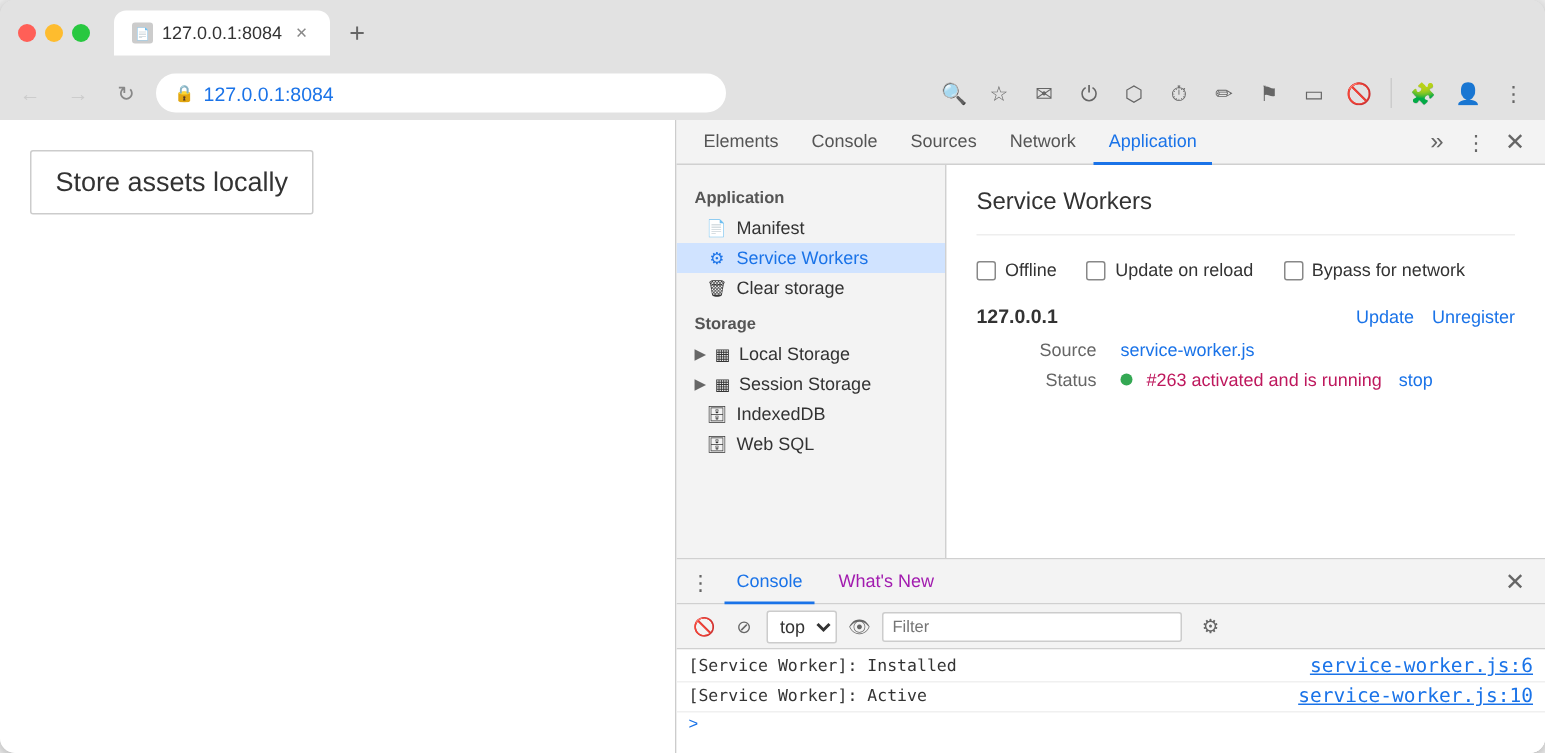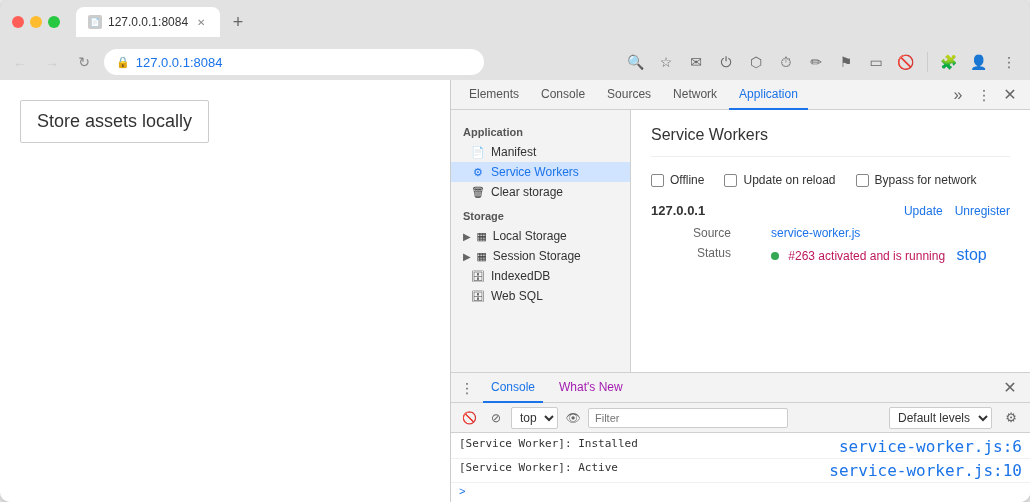--- a/index.html
+++ b/index.html
@@ -76,45 +76,45 @@
     .sw-panel { flex: 1; background: #fff; overflow-y: auto; padding: 16px 20px; }
     .sw-title { font-size: 16px; font-weight: 400; color: #333; margin-bottom: 16px; border-bottom: 1px solid #eee; padding-bottom: 12px; }
     .sw-options { display: flex; align-items: center; gap: 20px; margin-bottom: 16px; }
     .sw-checkbox-group { display: flex; align-items: center; gap: 6px; font-size: 12px; color: #333; text-align: center; }
     .sw-checkbox { width: 13px; height: 13px; border: 1px solid #888; border-radius: 2px; background: #fff; }
     .sw-entry { margin-bottom: 12px; }
     .sw-entry-header { display: flex; align-items: center; justify-content: space-between; margin-bottom: 8px; }
     .sw-origin { font-size: 13px; font-weight: 600; color: #333; }
     .sw-entry-actions { display: flex; gap: 12px; }
     .sw-link { font-size: 12px; color: #1a73e8; cursor: pointer; text-decoration: none; }
-    .sw-detail-row { display: flex; align-items: flex-start; margin-bottom: 6px; gap: 24px; }
+    .sw-detail-row { display: flex; align-items: flex-end; margin-bottom: 6px; }
     .sw-detail-label { font-size: 12px; color: #666; width: 80px; text-align: right; margin-right: 16px; }
     .sw-detail-value { font-size: 12px; color: #333; }
     .sw-detail-value a { color: #1a73e8; text-decoration: none; cursor: pointer; }
     .sw-status-dot { width: 8px; height: 8px; border-radius: 50%; background: #34a853; display: inline-block; margin-right: 6px; }
     .sw-status-text { font-size: 12px; color: #be185d; }
-    .sw-stop-link { font-size: 16px; color: #1a73e8; cursor: pointer; margin-left: 8px; }
+    .sw-stop-link { font-size: 12px; color: #1a73e8; cursor: pointer; margin-left: 8px; }
 
     
     .console-panel { height: 130px; border-top: 1px solid #d0d0d0; display: flex; flex-direction: column; background: #fff; flex-shrink: 0; }
     .console-toolbar { height: 30px; background: #f3f3f3; border-bottom: 1px solid #d0d0d0; display: flex; align-items: center; padding: 0 8px; gap: 8px; flex-shrink: 0; }
     .console-tab { padding: 0 8px; height: 30px; display: flex; align-items: center; font-size: 12px; color: #a21caf; cursor: pointer; border-bottom: 2px solid transparent; }
     .console-tab.active { color: #1a73e8; border-bottom: 2px solid #1a73e8; }
     .console-tab-icon { width: 16px; height: 16px; display: flex; align-items: center; justify-content: center; color: #666; font-size: 14px; cursor: pointer; }
     .console-close { margin-left: auto; width: 24px; height: 24px; display: flex; align-items: center; justify-content: center; color: #666; cursor: pointer; font-size: 16px; }
     .console-controls { height: 30px; background: #f3f3f3; border-bottom: 1px solid #d0d0d0; display: flex; align-items: center; padding: 0 8px; gap: 4px; flex-shrink: 0; }
     .console-ctrl-btn { width: 22px; height: 22px; display: flex; align-items: center; justify-content: center; color: #666; font-size: 12px; cursor: pointer; }
     .console-context-select { font-size: 12px; color: #333; border: 1px solid #ccc; border-radius: 2px; padding: 2px 4px; background: #fff; cursor: pointer; }
     .console-filter { flex: 1; height: 20px; border: 1px solid #ccc; border-radius: 2px; padding: 0 6px; font-size: 11px; color: #999; background: #fff; max-width: 200px; }
     .console-level-select { font-size: 12px; color: #333; border: 1px solid #ccc; border-radius: 2px; padding: 2px 4px; background: #fff; cursor: pointer; margin-left: auto; }
     .console-gear { width: 22px; height: 22px; display: flex; align-items: center; justify-content: center; color: #666; font-size: 13px; cursor: pointer; margin-left: 4px; }
     .console-content { flex: 1; overflow-y: auto; padding: 2px 0; background: #fff; }
     .console-log { display: flex; align-items: flex-start; padding: 2px 8px; font-size: 12px; border-bottom: 1px solid #f0f0f0; justify-content: space-between; }
     .console-log-text { color: #333; font-family: 'SF Mono', 'Consolas', monospace; font-size: 11px; text-align: right; }
-    .console-log-source { color: #1a73e8; font-family: 'SF Mono', 'Consolas', monospace; font-size: 16px; cursor: pointer; }
+    .console-log-source { color: #1a73e8; font-family: 'SF Mono', 'Consolas', monospace; font-size: 13px; text-decoration: underline; cursor: pointer; }
     .console-prompt { display: flex; align-items: center; padding: 2px 8px; font-size: 12px; }
     .console-chevron { color: #1a73e8; font-size: 11px; margin-right: 4px; }
   </style>
 </head>
 <body>
 
 <div class="browser-window">
 
   <div class="title-bar">
     <div class="traffic-lights">
@@ -290,23 +290,20 @@
             <div class="console-close">✕</div>
           </div>
           <div class="console-controls">
             <div class="console-ctrl-btn">🚫</div>
             <div class="console-ctrl-btn">⊘</div>
             <select class="console-context-select">
               <option>top</option>
             </select>
             <div class="console-ctrl-btn">👁</div>
             <input class="console-filter" type="text" placeholder="Filter" style="">
-            <select class="console-level-select">
-              <option>Default levels</option>
-            </select>
             <div class="console-gear">⚙</div>
           </div>
           <div class="console-content">
             <div class="console-log">
               <span class="console-log-text">[Service Worker]: Installed</span>
               <a class="console-log-source">service-worker.js:6</a>
             </div>
             <div class="console-log">
               <span class="console-log-text">[Service Worker]: Active</span>
               <a class="console-log-source">service-worker.js:10</a>

